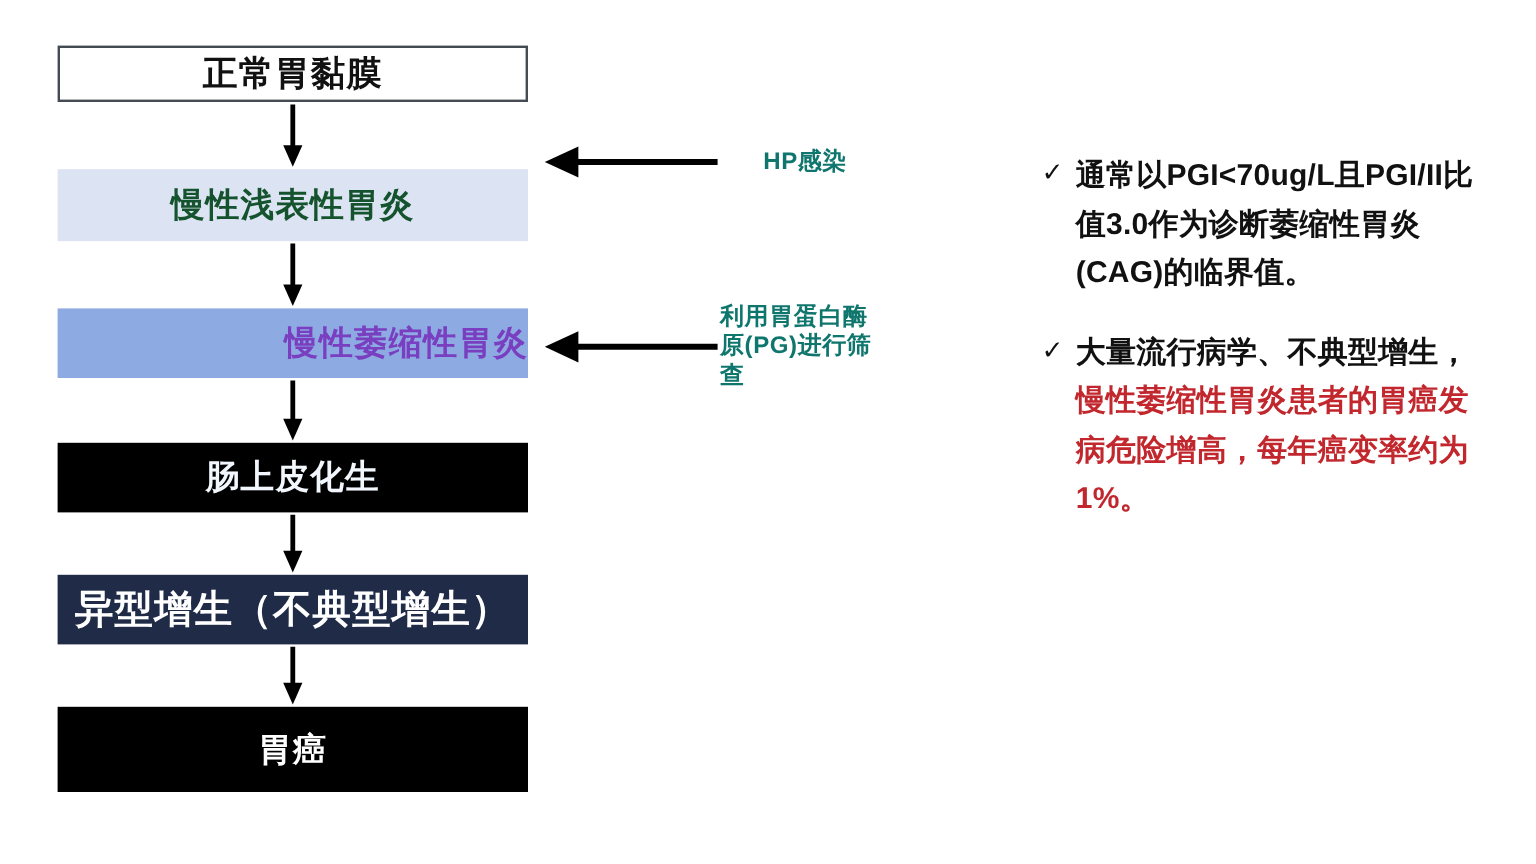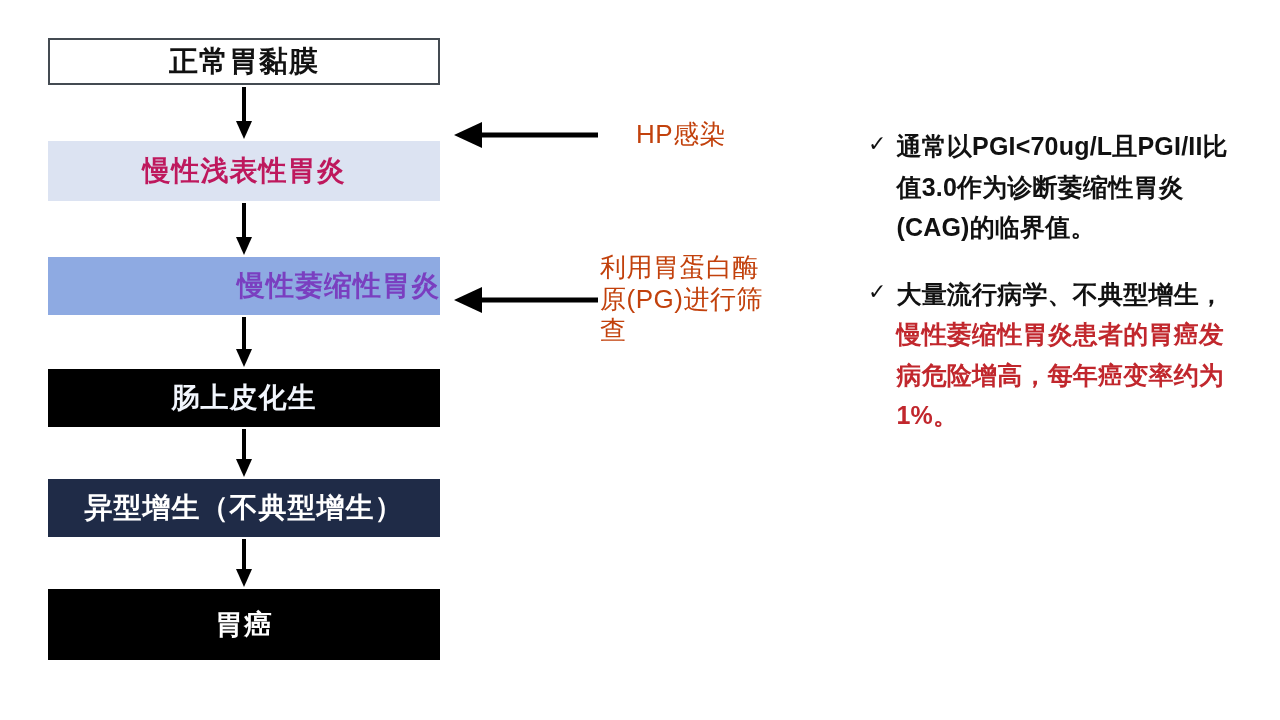--- a/index.html
+++ b/index.html
@@ -44,21 +44,21 @@
     background: #ffffff;
     border: 2px solid #444b52;
     color: #111111;
     font-size: 29px;
     font-weight: bold;
   }
 
   .box-superficial {
     height: 60px;
     background: #dce3f2;
-    color: #be185d;
+    color: #14532d;
     font-size: 28px;
     font-weight: bold;
   }
 
   .box-atrophic {
     height: 58px;
     background: #8eaae2;
     color: #7a3fc0;
     font-size: 28px;
     font-weight: bold;
@@ -70,21 +70,21 @@
     background: #000000;
     color: #f2f6fd;
     font-size: 28px;
     font-weight: bold;
   }
 
   .box-dysplasia {
     height: 58px;
     background: #1f2b47;
     color: #ffffff;
-    font-size: 28px;
+    font-size: 32px;
     font-weight: bold;
   }
 
   .box-cancer {
     height: 71px;
     background: #000000;
     color: #ffffff;
     font-size: 28px;
     font-weight: bold;
   }
@@ -105,23 +105,23 @@
 
   
   .annot {
     position: absolute;
     display: flex;
     align-items: center;
   }
   .annot-arrow svg { display: block; }
 
   .annot-text {
-    font-weight: normal;
-    color: #c2410c;
-    font-size: 26px;
+    font-weight: bold;
+    color: #0f766e;
+    font-size: 20px;
     line-height: 1.22;
     letter-spacing: 0.5px;
     white-space: pre-line;
   }
 
   #annot-hp {
     left: 452px;
     top: 118px;
   }
   #annot-hp .annot-text {

